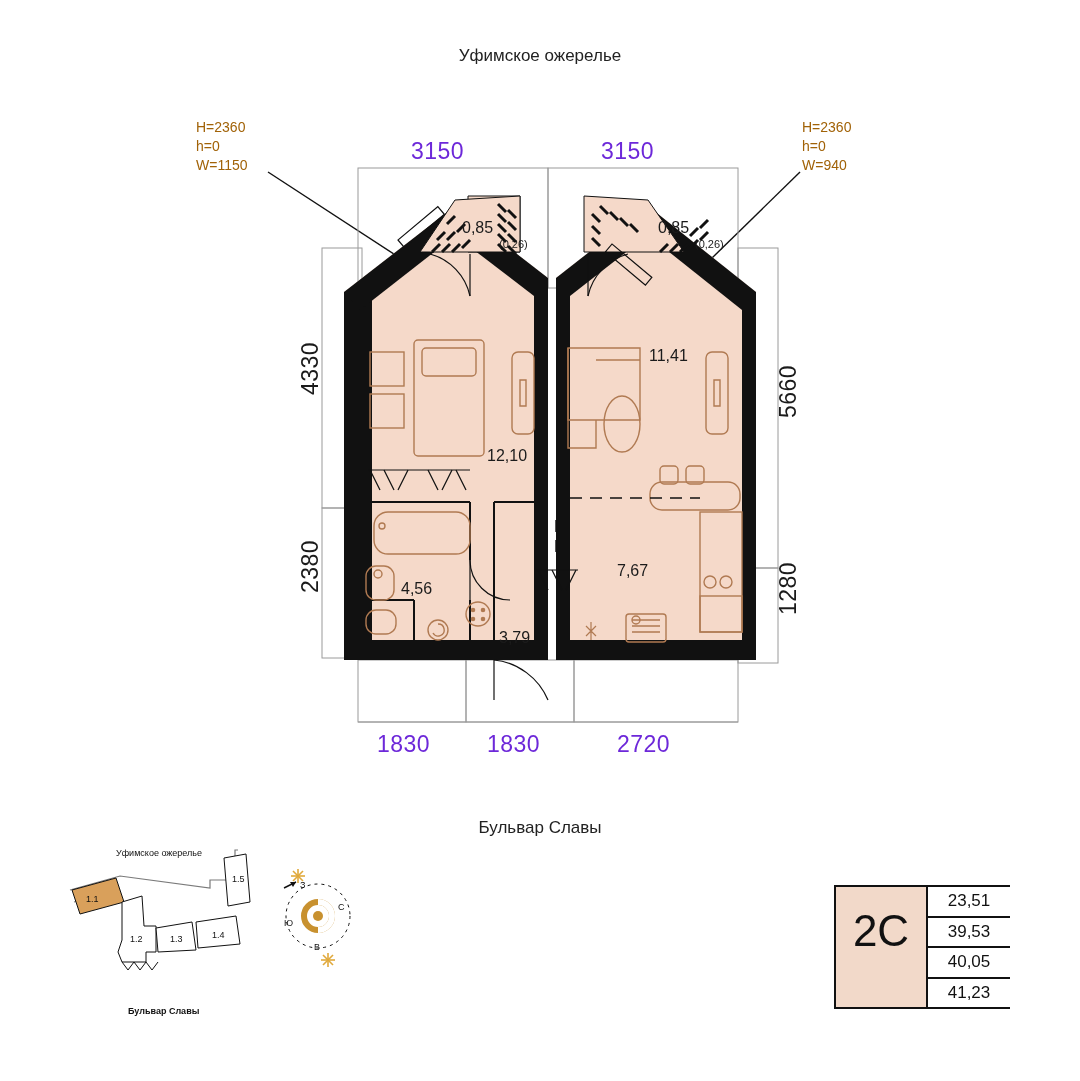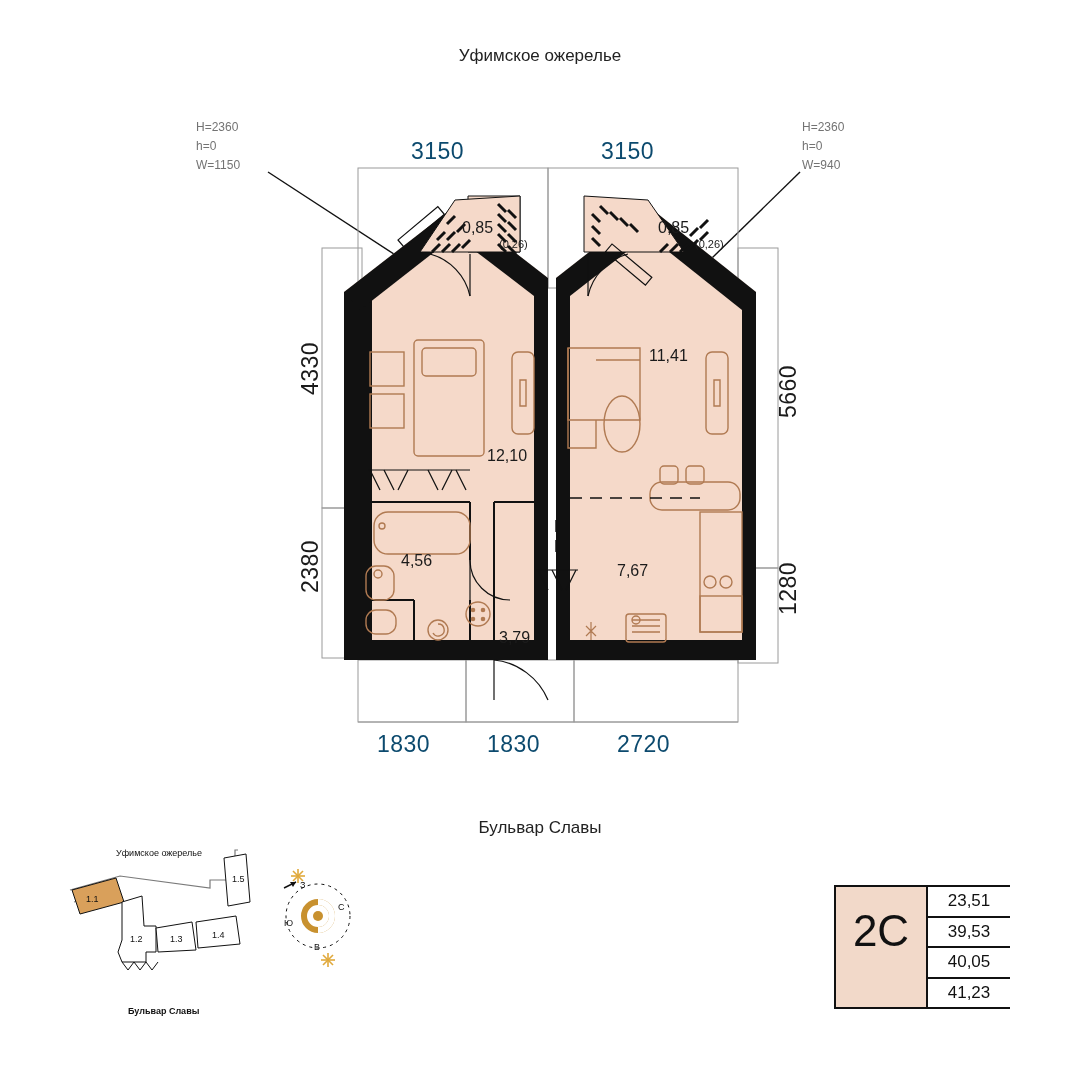--- a/index.html
+++ b/index.html
@@ -14,23 +14,23 @@
   .abs{position:absolute;}
   .ttl{
     width:100%;text-align:center;top:46px;left:0;
     font-size:17px;color:#222;
   }
   .bottom-street{
     width:100%;text-align:center;top:818px;left:0;
     font-size:17px;color:#222;
   }
   
-  .callout{font-size:12px;line-height:19px;color:#737373;}
-  
-  .dim{font-size:23px;color:#0c4a6e;letter-spacing:.5px;}
+  .callout{font-size:14px;line-height:19px;color:#a16207;}
+  
+  .dim{font-size:23px;color:#6d28d9;letter-spacing:.5px;}
   .dim-v{font-size:23px;color:#1b1b1b;letter-spacing:.5px;transform-origin:center center;}
   
   .area{font-size:16px;color:#1b1b1b;}
   .area-sm{font-size:11px;color:#1b1b1b;padding-left:32px;}
   
   .legend{
     left:834px;top:885px;width:176px;height:124px;
     border:2px solid #111;background:#f2d9c9;
     box-sizing:border-box;
   }
@@ -273,21 +273,21 @@
 <div class="abs dim" style="left:487px;top:731px;">1830</div>
 <div class="abs dim" style="left:617px;top:731px;">2720</div>
 
 <div class="abs area" style="left:462px;top:219px;">0,85</div>
 <div class="abs area-sm" style="left:467px;top:238px;">(0,26)</div>
 <div class="abs area" style="left:658px;top:219px;">0,85</div>
 <div class="abs area-sm" style="left:663px;top:238px;">(0,26)</div>
 
 <div class="abs area" style="left:487px;top:447px;">12,10</div>
 <div class="abs area" style="left:649px;top:347px;">11,41</div>
-<div class="abs area" style="left:401px;top:552px;text-align:right;">4,56</div>
+<div class="abs area" style="left:401px;top:580px;text-align:right;">4,56</div>
 <div class="abs area" style="left:499px;top:629px;">3,79</div>
 <div class="abs area" style="left:617px;top:562px;">7,67</div>
 
 <div class="abs bottom-street">Бульвар Славы</div>
 
 <svg class="abs" style="left:60px;top:840px;" width="320" height="190" viewBox="0 0 320 190">
   <g fill="none" stroke="#7a7a7a" stroke-width="1.2">
     <path d="M10,50 L60,36 L150,48 L150,40 L175,40 L175,10 L178,10"></path>
     <path d="M14,62 L60,50"></path>
   </g>

